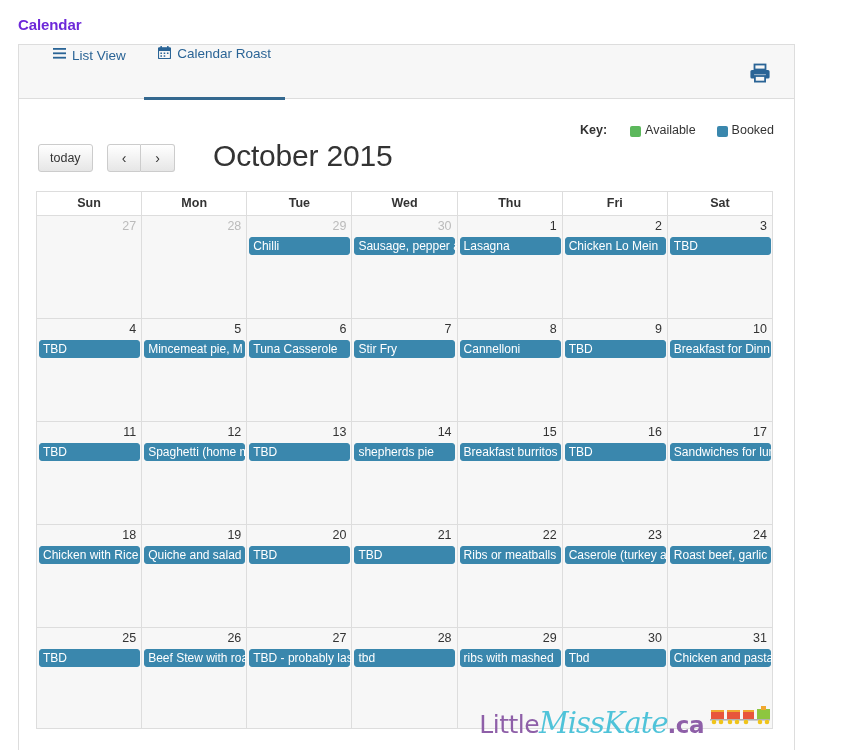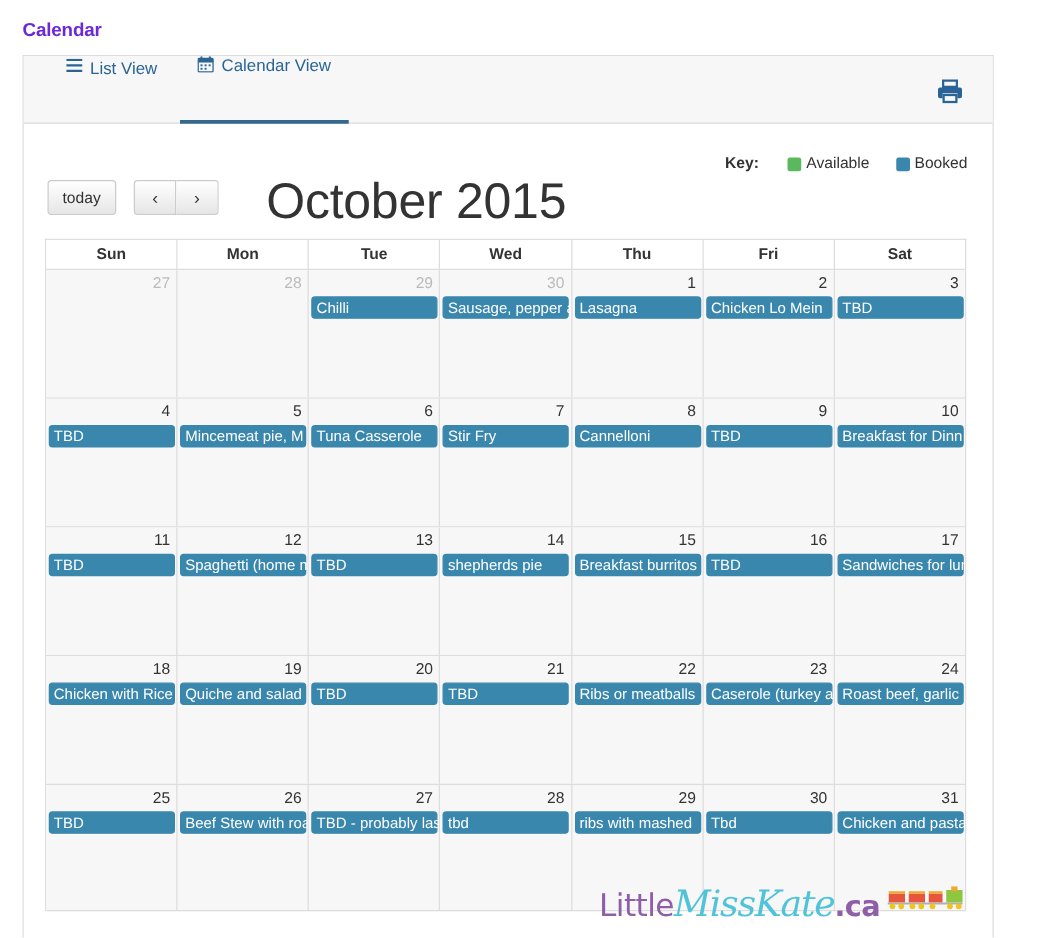--- a/index.html
+++ b/index.html
@@ -117,21 +117,21 @@
   }
   #today-btn { border-radius: 3px; }
   #nav-group { display: inline-flex; margin-left: 10px; vertical-align: top; }
   #prev-btn { border-radius: 3px 0 0 3px; width: 34px; padding: 0; font-size: 14px; }
   #next-btn { border-radius: 0 3px 3px 0; width: 34px; padding: 0; font-size: 14px; border-left: none; }
 
   #cal-title {
     position: absolute;
     left: 175px;
     top: -5px;
-    font-size: 40px;
+    font-size: 30px;
     font-weight: normal;
     color: #333333;
     letter-spacing: -0.2px;
   }
 
   
   #grid {
     position: absolute;
     left: 17px;
     top: 146px;
@@ -195,21 +195,21 @@
     cursor: pointer;
     width: 101px;
   }
 
   
   #logo {
     position: absolute;
     right: 22px;
     bottom: 10px;
     display: flex;
-    align-items: center;
+    align-items: flex-start;
     gap: 6px;
     pointer-events: none;
   }
   #logo-text { display: inline-block; }
   .logo-little {
     font-family: "DejaVu Sans", sans-serif;
     font-size: 25px;
     color: #8e5fa8;
     font-weight: normal;
     letter-spacing: -0.5px;
@@ -257,21 +257,21 @@
           <rect x="0.5" y="2" width="13" height="3.4" fill="#2a6496"></rect>
           <rect x="2.6" y="0" width="1.6" height="3.2" fill="#2a6496"></rect>
           <rect x="9.8" y="0" width="1.6" height="3.2" fill="#2a6496"></rect>
           <rect x="2.6" y="7" width="1.7" height="1.6" fill="#2a6496"></rect>
           <rect x="6.1" y="7" width="1.7" height="1.6" fill="#2a6496"></rect>
           <rect x="9.6" y="7" width="1.7" height="1.6" fill="#2a6496"></rect>
           <rect x="2.6" y="10" width="1.7" height="1.6" fill="#2a6496"></rect>
           <rect x="6.1" y="10" width="1.7" height="1.6" fill="#2a6496"></rect>
         </svg>
       </span>
-      <span>Calendar View</span>
+      <span>Calendar Roast</span>
     </div>
 
     <div id="print-btn">
       <svg width="24" height="24" viewBox="0 0 24 24" aria-hidden="true">
         <rect x="6.5" y="3.5" width="11" height="5" fill="none" stroke="#2a6496" stroke-width="1.8"></rect>
         <path d="M4 9 h16 a1.6 1.6 0 0 1 1.6 1.6 v5.4 a1.6 1.6 0 0 1 -1.6 1.6 h-2.1 v-4 h-11.8 v4 h-2.1 a1.6 1.6 0 0 1 -1.6 -1.6 v-5.4 a1.6 1.6 0 0 1 1.6 -1.6 z" fill="#2a6496"></path>
         <rect x="6.9" y="15" width="10.2" height="5.6" fill="none" stroke="#2a6496" stroke-width="1.8"></rect>
       </svg>
     </div>
   </div>

